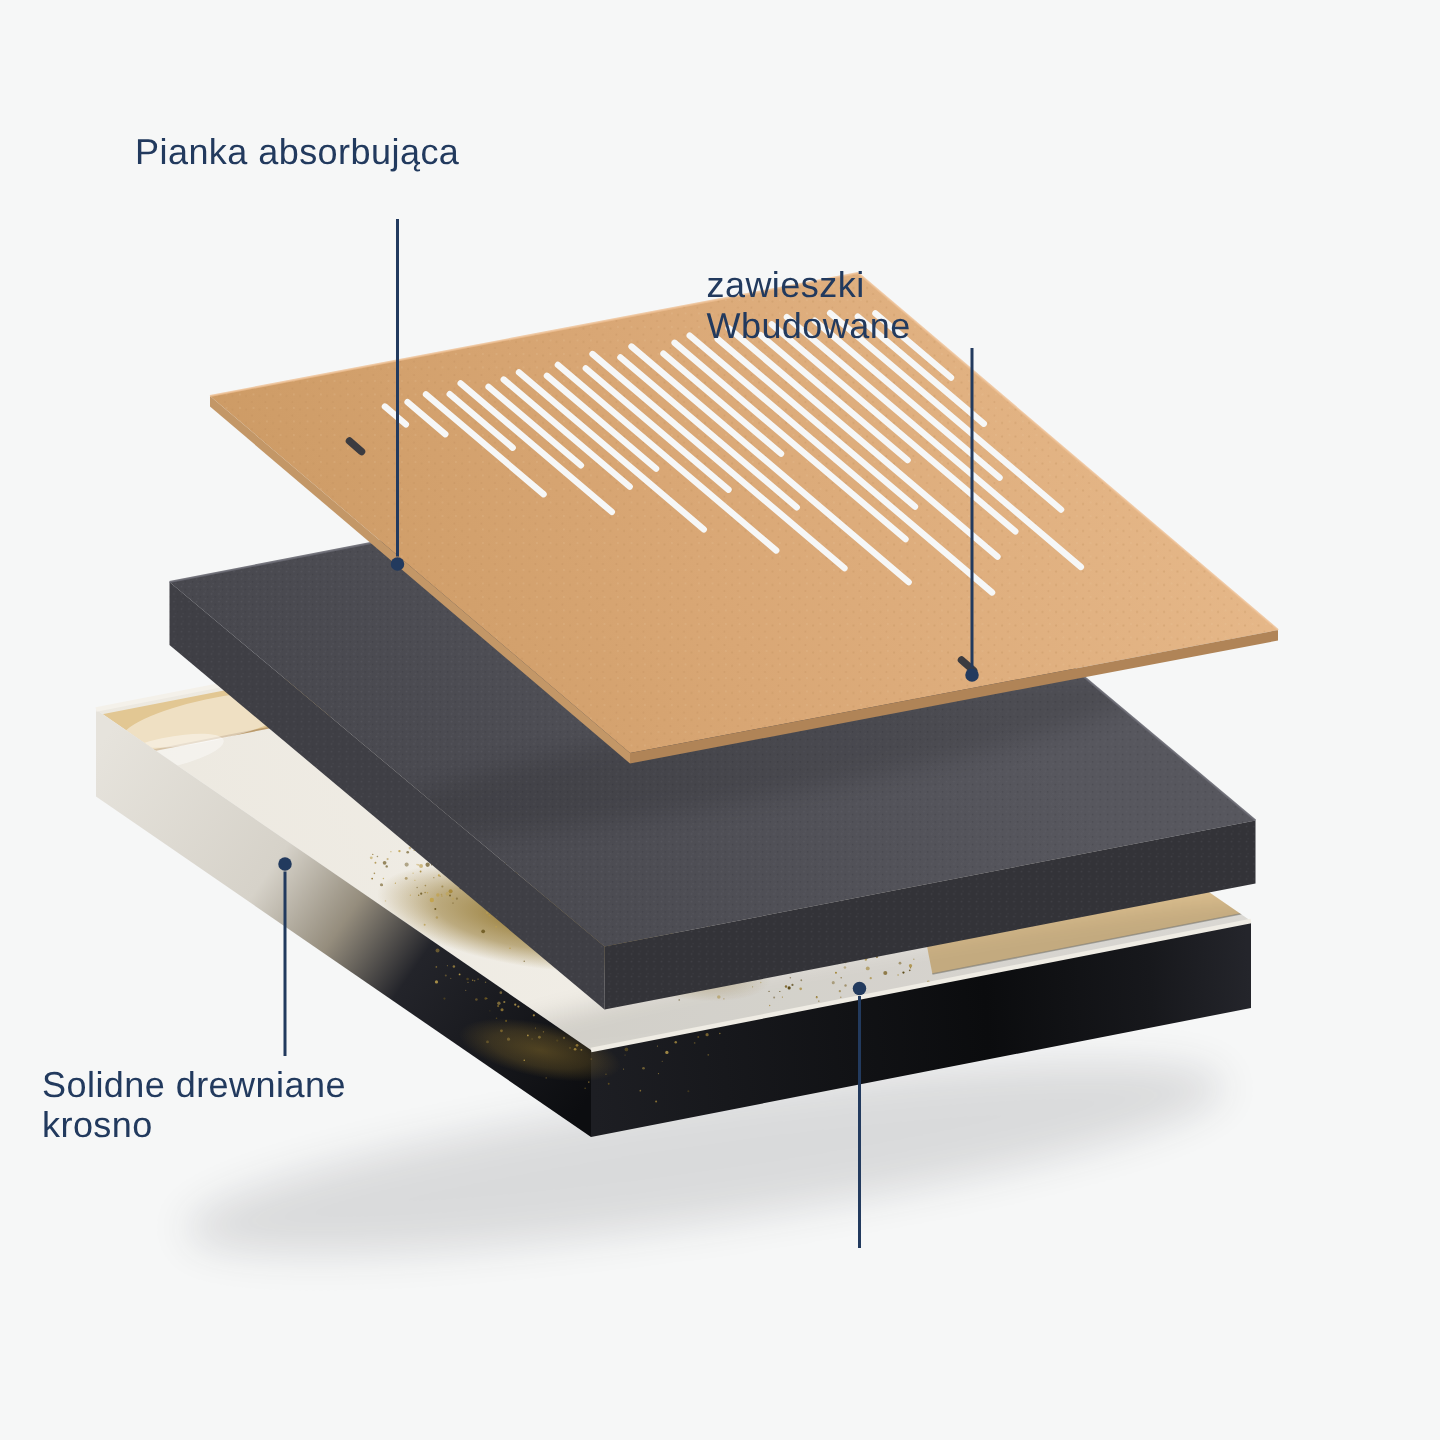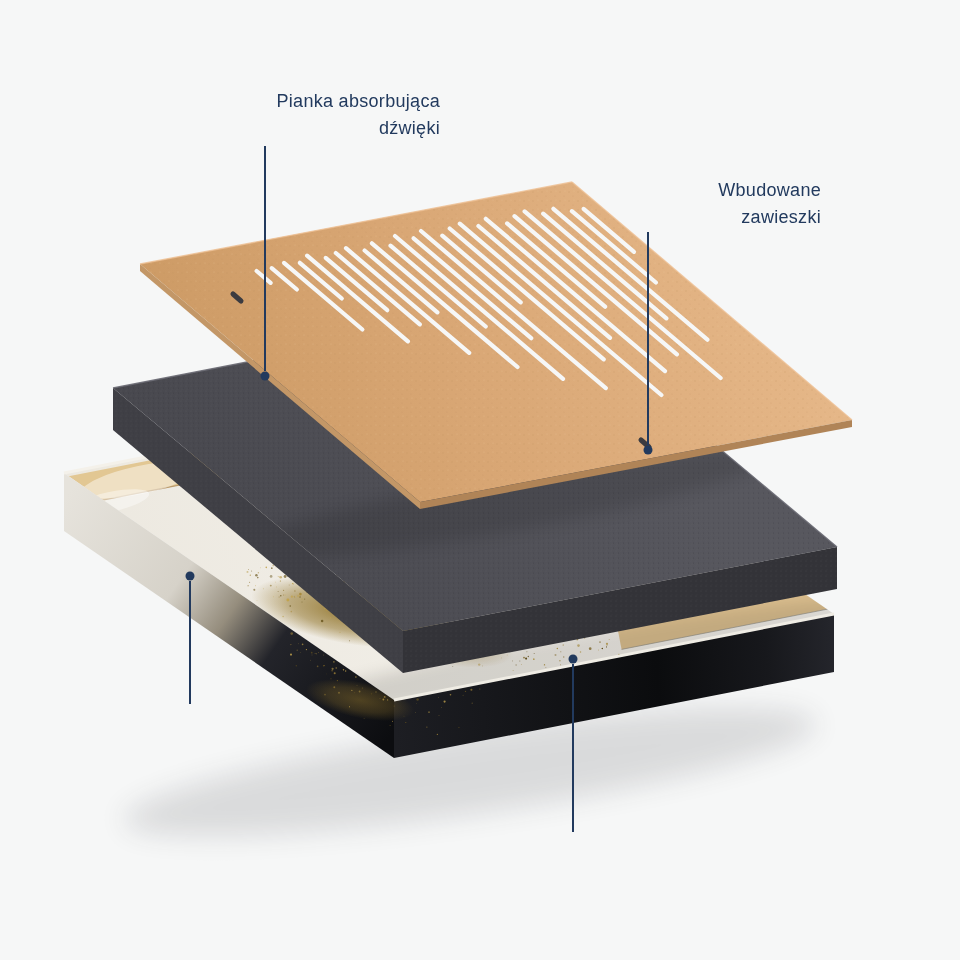--- a/index.html
+++ b/index.html
@@ -1,20 +1,20 @@
 <!DOCTYPE html>
 <html style="--bg: #f6f7f7; --label: #223a5e;"><head>
 <meta charset="utf-8">
 <style>
   html,body{margin:0;padding:0;}
   body{background:var(--bg,#f6f7f7);font-family:"Liberation Sans",sans-serif;}
   .stage{position:relative;width:960px;height:960px;background:var(--bg,#f6f7f7);overflow:hidden;margin:0 auto;}
   .scene-svg{position:absolute;left:0;top:0;}
-  .label{position:absolute;color:var(--label,#223a5e);font-size:18px;line-height:27px;
-         text-align:right;letter-spacing:.3px;}
+  .label{position:absolute;color:var(--label,#223a5e);font-size:24px;line-height:27px;
+         text-align:left;letter-spacing:.3px;}
   .leader{stroke:var(--label,#223a5e);stroke-width:2;}
   .leader-dot{fill:var(--label,#223a5e);}
 </style>
 </head>
 <body>
 
 <div class="stage">
 
   <svg id="scene" class="scene-svg" width="960" height="960" viewBox="0 0 960 960">
     <defs>
@@ -749,20 +749,23 @@
       <circle class="leader-dot" cx="648" cy="450" r="4.5"></circle>
       <line class="leader" x1="190" y1="704" x2="190" y2="581"></line>
       <circle class="leader-dot" cx="190" cy="576" r="4.5"></circle>
       <line class="leader" x1="573" y1="832" x2="573" y2="664"></line>
       <circle class="leader-dot" cx="573" cy="659" r="4.5"></circle>
     </g>
   </svg>
 
   <div class="label" style="left:90px;top:88px;width:350px">
     <div>Pianka absorbująca</div>
-    <div>dźwięki</div>
   </div>
   <div class="label" style="left:471px;top:177px;width:350px">
+    <div>zawieszki</div>
     <div>Wbudowane</div>
-    <div>zawieszki</div>
   </div>
+  <div class="label" style="left:28px;top:710px;width:350px">
+    <div>Solidne drewniane</div>
+    <div>krosno</div>
+  </div>
 
 </div>
 
 </body></html>

